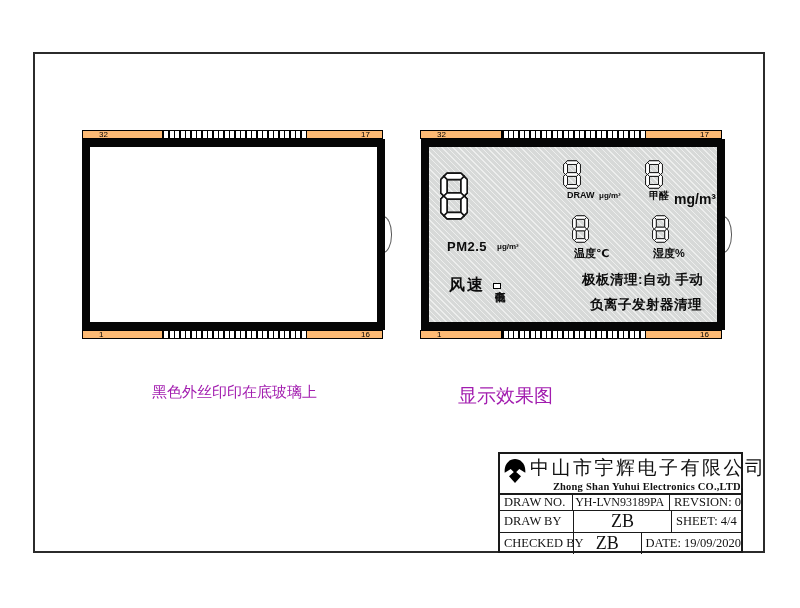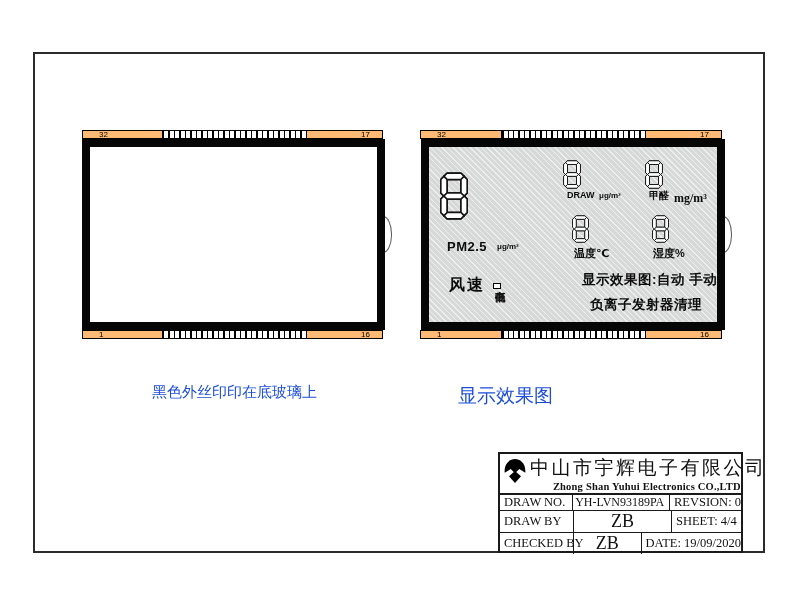--- a/index.html
+++ b/index.html
@@ -44,36 +44,36 @@
   .seg-sm svg   { width:17px; height:28px; }
 
   .lbl { font-weight:bold; color:#0c0c0c; white-space:nowrap; }
   .pm25-label { left:18px; top:92px; font-size:13px; letter-spacing:0.5px; }
   .pm25-unit  { left:68px; top:95px; font-size:8px; }
   .tvoc-digits { left:134px; top:13px; }
   .tvoc-label  { left:138px; top:43px; font-size:9px; }
   .tvoc-unit   { left:170px; top:44px; font-size:8px; }
   .hcho-digits { left:216px; top:13px; }
   .hcho-label  { left:220px; top:42px; font-size:10px; }
-  .hcho-unit   { left:245px; top:44px; font-size:12px;font-family:Liberation Serif, serif; }
+  .hcho-unit   { left:245px; top:44px; font-size:14px; }
   .temp-digits { left:143px; top:68px; }
   .temp-label  { left:145px; top:99px; font-size:11px; }
   .humi-digits { left:223px; top:68px; }
   .humi-label  { left:224px; top:99px; font-size:11px; }
 
   .fan-label { left:20px; top:128px; font-size:16px; letter-spacing:2px; }
   .fan-bars  { left:64px; top:136px; display:flex; gap:3.5px; }
   .fan-bars span { display:block; width:8px; height:6px; background:#fff; border:1px solid #000; }
   .fan-levels { left:66px; top:144px; width:60px; display:flex; justify-content:space-between;
                 font-size:10.5px; font-weight:bold; }
   .plate-clean { left:153px; top:124px; font-size:13.5px; letter-spacing:0.5px; }
   .anion-clean { left:161px; top:149px; font-size:13.5px; letter-spacing:0.5px; }
 
   
-  .caption { position:absolute; color:#1d4ed8; white-space:nowrap; }
+  .caption { position:absolute; color:#a21caf; white-space:nowrap; }
   .caption-left  { left:152px; top:383px; font-size:15px; }
   .caption-right { left:458px; top:383px; font-size:19px; }
 
   
   .tb { position:absolute; left:498px; top:452px; width:245px; height:101px;
         border:2px solid #1a1a1a; background:#fff; display:flex; flex-direction:column;
         font-family:"Liberation Serif","DejaVu Serif",serif; }
   .tb-header { height:42px; border-bottom:2px solid #1a1a1a; display:flex;
                align-items:center; padding:1px 3px; gap:3px; }
   .tb-company { display:flex; flex-direction:column; align-items:center; flex:1; }
@@ -273,21 +273,21 @@
             <span></span>
             <span></span>
             <span></span>
           </div>
         <div class="fan-levels">
           <span>低</span>
           <span>中</span>
           <span>高</span>
         </div>
 
-        <span class="lbl plate-clean">显示效果图:自动 手动</span>
+        <span class="lbl plate-clean">极板清理:自动 手动</span>
         <span class="lbl anion-clean">负离子发射器清理</span>
       </div>
     </div>
 
     <div class="pinstrip" style="left:420px; top:330px; width:302px;">
       <span class="pin-num pleft">1</span>
       <div class="comb"></div>
       <span class="pin-num pright">16</span>
     </div>
   </div>

